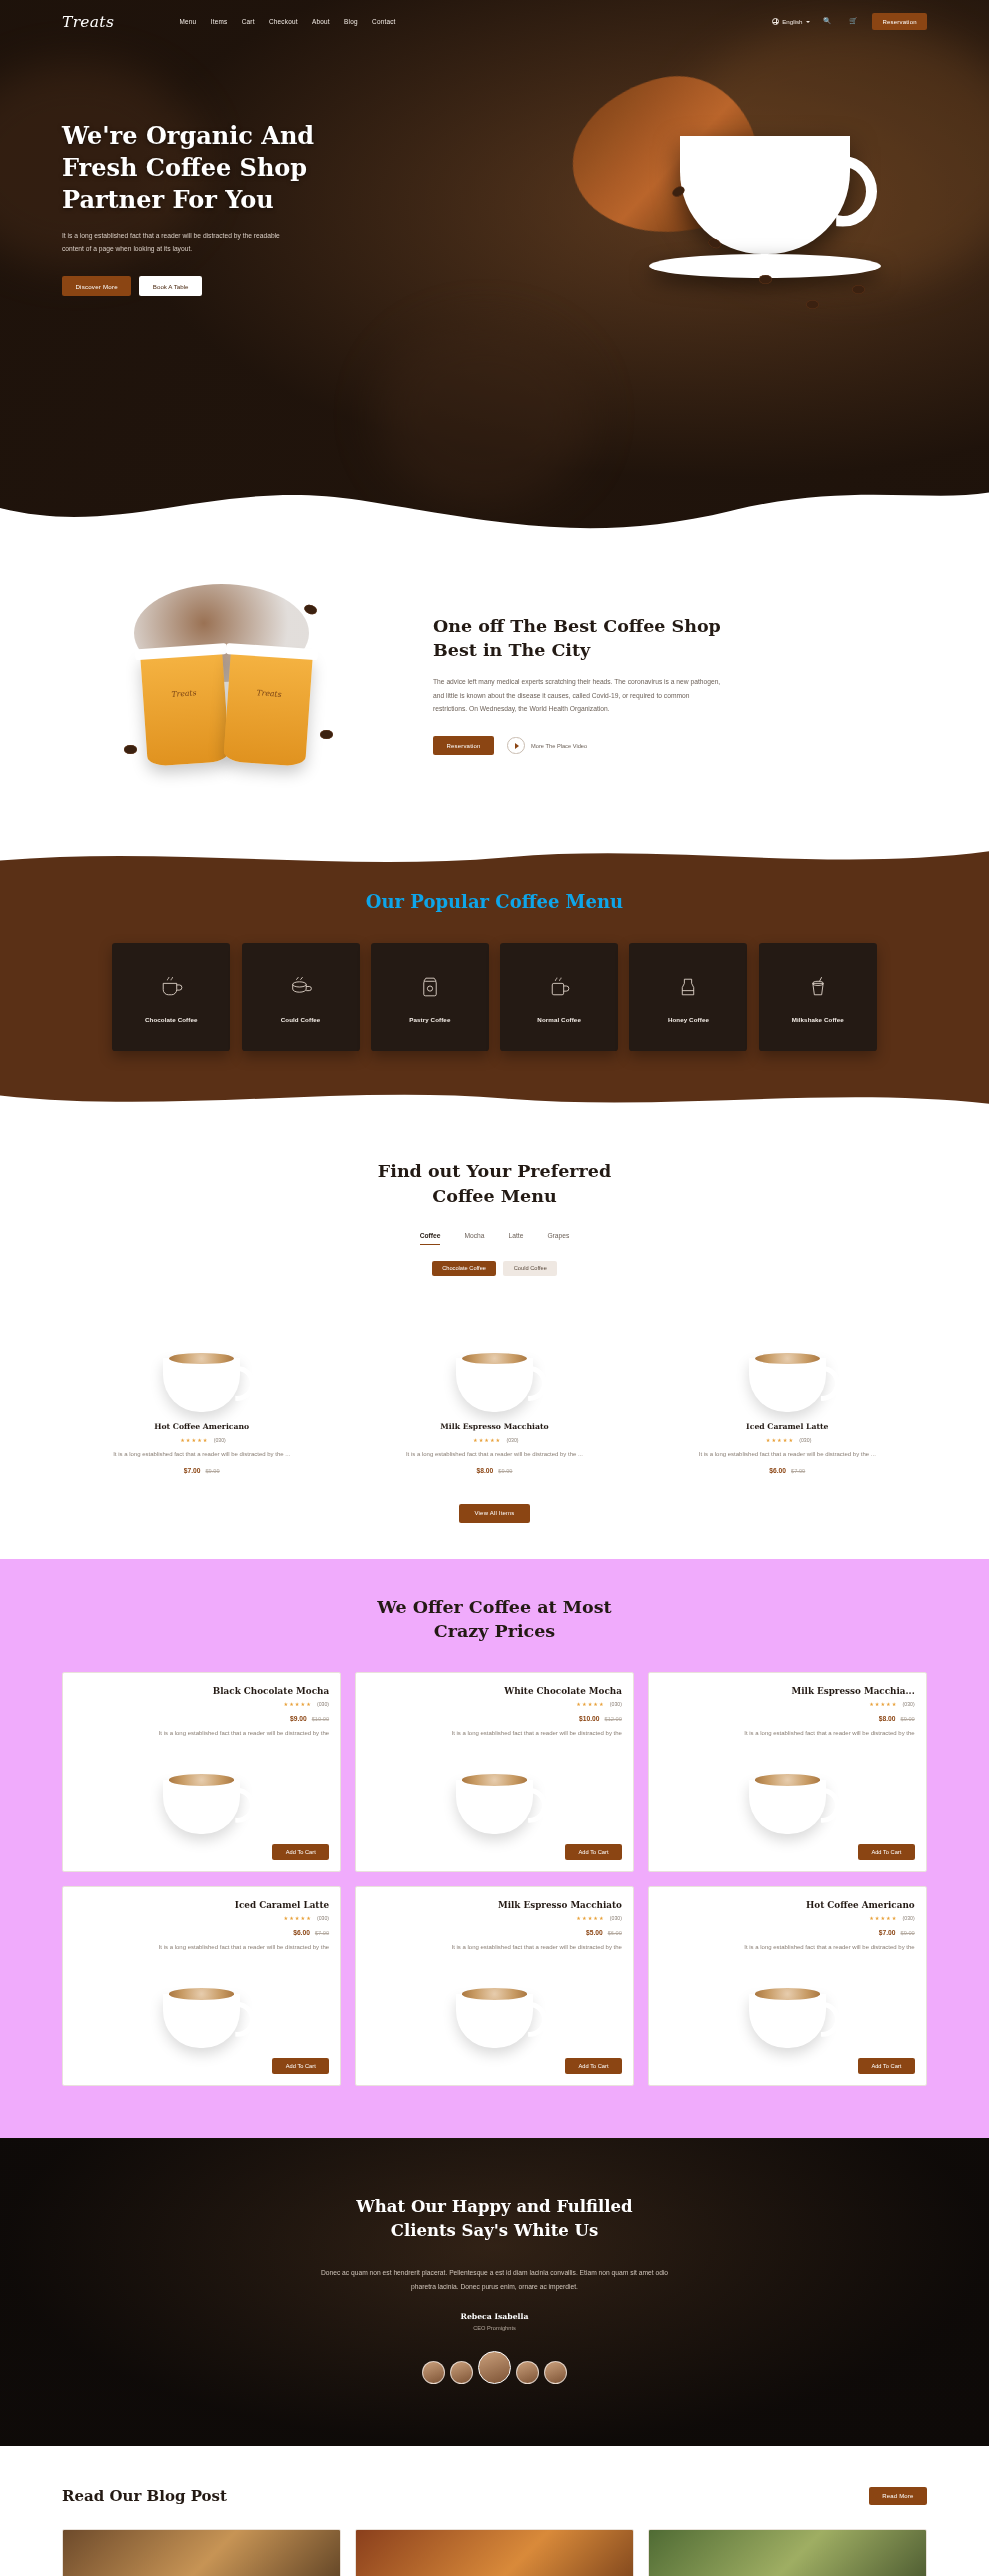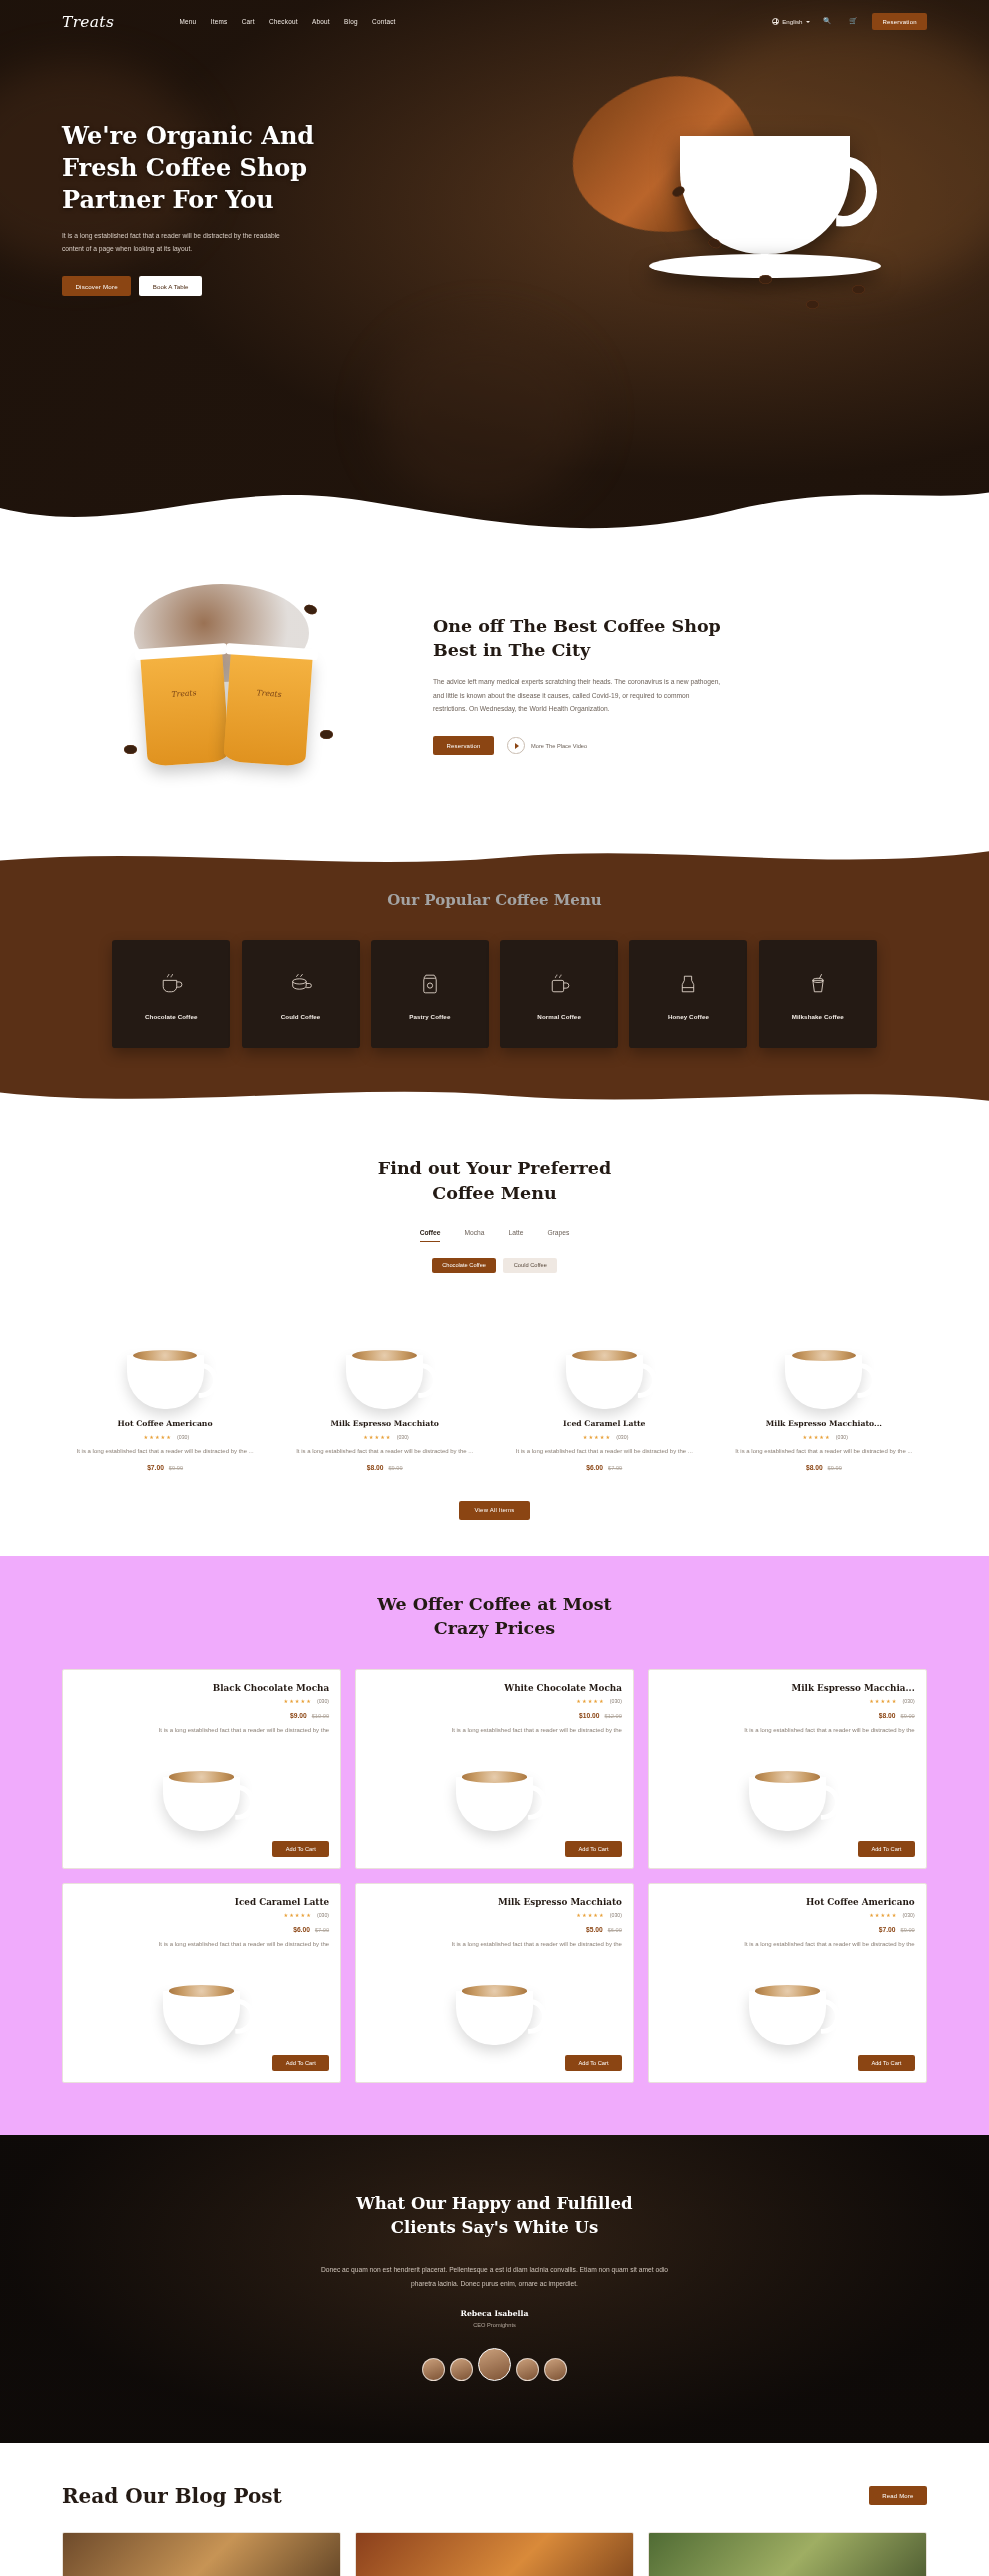--- a/index.html
+++ b/index.html
@@ -175,21 +175,21 @@
     padding:49px 62px 62px;
     text-align:center;
   }
   .band-wave-top, .band-wave-bottom {
     position:absolute; left:0; width:100%; height:31px;
   }
   .band-wave-top { top:-0.5px; }
   .band-wave-bottom { bottom:-0.5px; }
   .popular-title {
     font-family:"DejaVu Serif", serif;
-    color:#a3a3a3; font-size:15px; font-weight:700;
+    color:#0ea5e9; font-size:18px; font-weight:700;
   }
   .cards-row { display:flex; gap:11.3px; justify-content:center; margin-top:31px; }
   .cat-card {
     width:118px; height:108px; background:#241a14; border-radius:3.1px;
     display:flex; flex-direction:column; align-items:center; justify-content:center;
     gap:13.4px; box-shadow:0 5.2px 13.4px rgba(0,0,0,.3);
   }
   .cat-icon {
     width:32px;height:32px;
     display:flex;align-items:center;justify-content:center;
@@ -275,21 +275,21 @@
   .avatar {
     width:23px;height:23px;border-radius:50%;
     background:linear-gradient(160deg,#caa07c,#7d5335);
     border:1px solid rgba(255,255,255,.65);
   }
   .avatar.big { width:33px;height:33px; border-color:#fff; }
 
   
   .sec-blog { padding:41px 62px 57px; background:#fff; }
   .blog-head { display:flex; align-items:center; justify-content:space-between; }
-  .blog-title { font-family:"DejaVu Serif", serif; font-size:20px; color:#241a14; font-weight:700; }
+  .blog-title { font-family:"DejaVu Serif", serif; font-size:15px; color:#241a14; font-weight:700; }
   .blog-grid { display:grid; grid-template-columns:repeat(3,1fr); gap:13.4px; margin-top:24px; }
   .blog-card { border:0.5px solid #e9e2db; border-radius:2.1px; overflow:hidden; background:#fff; }
   .blog-img { height:111px; position:relative; }
   .bimg1 { background:linear-gradient(135deg,#6d4a2b,#c79455 45%,#3c2715); }
   .bimg2 { background:linear-gradient(135deg,#8a3f1c,#d98a3a 50%,#5b2b11); }
   .bimg3 { background:linear-gradient(135deg,#4f6b34,#9fae63 45%,#2f3d1f); }
 </style>
 </head>
 <body>
 
@@ -515,35 +515,20 @@
           </div>
         <div class="prod-name">Iced Caramel Latte</div>
         <div class="stars">
           <span style="color:#e8a13a;letter-spacing:1px;">★★★★★</span>
           <span>(030)</span>
         </div>
         <div class="prod-desc">It is a long established fact that a reader will be distracted by the ...</div>
         <div class="prod-price">
           <span>$6.00</span>
           <s>$7.99</s>
-        </div>
-      </div>
-      <div class="prod">
-        <div class="prod-img">
-            <div class="latte-cup"></div>
-          </div>
-        <div class="prod-name">Milk Espresso Macchiato...</div>
-        <div class="stars">
-          <span style="color:#e8a13a;letter-spacing:1px;">★★★★★</span>
-          <span>(030)</span>
-        </div>
-        <div class="prod-desc">It is a long established fact that a reader will be distracted by the ...</div>
-        <div class="prod-price">
-          <span>$8.00</span>
-          <s>$9.99</s>
         </div>
       </div>
     </div>
 
     <div class="center-btn">
       <a class="btn btn-primary" style="padding:6.7px 15.5px;">View All Items</a>
     </div>
   </section>
 
   <section class="sec-prices">

